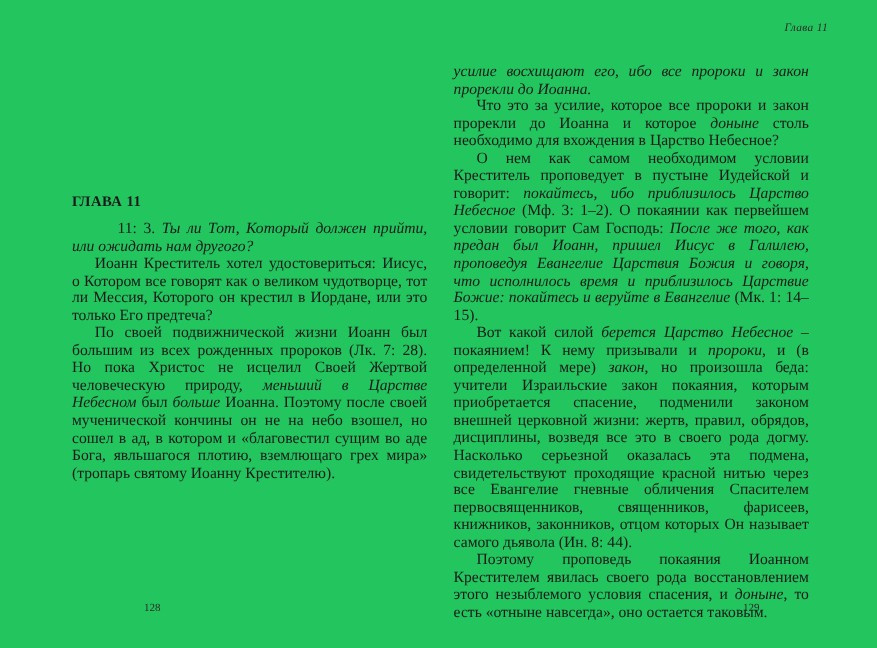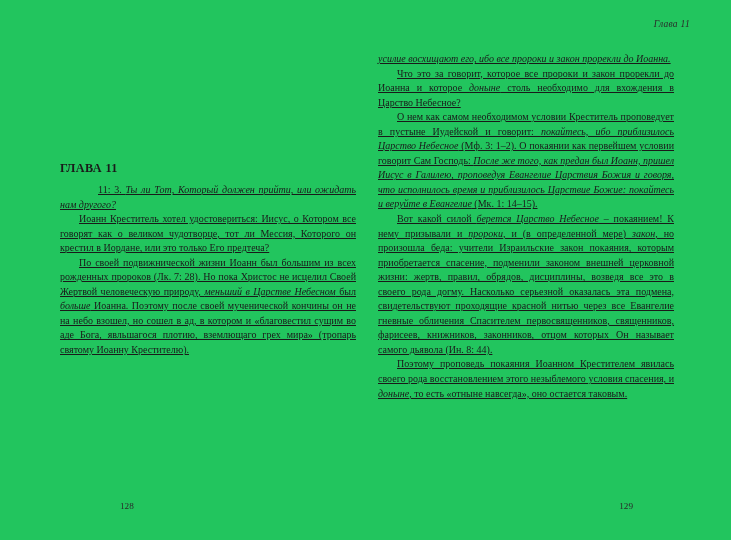--- a/index.html
+++ b/index.html
@@ -40,25 +40,24 @@
     width: 296px;
     height: 540px;
   }
   .page-left  { left: 60px; }
   .page-right { left: 378px; }
 
   .text-block {
     position: absolute;
     width: 296px;
     text-align: justify;
-    font-size: 10px;
+    font-size: 13px;
     line-height: 14.55px;
     -webkit-hyphens: manual;
     hyphens: manual;
-    text-decoration: underline;
   }
   .page-left  .text-block { top: 161px; }
   .page-right .text-block { top: 52px; }
 
   h1.chapter-title {
     font-size: 12.2px;
     font-weight: bold;
     letter-spacing: 0.4px;
     margin: 0;
     position: absolute;
@@ -106,21 +105,21 @@
         <p class="para"><span>По своей подвижнической жизни Иоанн был большим из всех рожденных пророков (Лк. 7: 28). Но пока Христос не исцелил Своей Жертвой человеческую природу, </span><span style="font-style: italic;">меньший в Царстве Небесном</span><span> был </span><span style="font-style: italic;">больше</span><span> Иоанна. Поэтому после своей мученической кончины он не на небо взошел, но сошел в ад, в котором и «благовестил сущим во аде Бога, явльшагося плотию, вземлющаго грех мира» (тропарь святому Иоанну Крестителю).</span></p>
       </div>
 
     <div class="folio folio-left">128</div>
   </div>
 
   <div class="page page-right">
 
     <div class="text-block" id="right-text">
         <p class="para scripture" style="text-indent: 0px;"><span>усилие восхищают его, ибо все пророки и закон прорекли до Иоанна.</span></p>
-        <p class="para"><span>Что это за говорит, которое все пророки и закон прорекли до Иоанна и которое </span><span style="font-style: italic;">доныне</span><span> столь необходимо для вхождения в Царство Небесное?</span></p>
+        <p class="para"><span>Что это за усилие, которое все пророки и закон прорекли до Иоанна и которое </span><span style="font-style: italic;">доныне</span><span> столь необходимо для вхождения в Царство Небесное?</span></p>
         <p class="para"><span>О нем как самом необходимом условии Креститель проповедует в пустыне Иудейской и говорит: </span><span style="font-style: italic;">покайтесь, ибо приблизилось Царство Небесное</span><span> (Мф. 3: 1–2). О покаянии как первейшем условии говорит Сам Господь: </span><span style="font-style: italic;">После же того, как предан был Иоанн, пришел Иисус в Галилею, проповедуя Евангелие Царствия Божия и говоря, что исполнилось время и приблизилось Царствие Божие: покайтесь и веруйте в Евангелие</span><span> (Мк. 1: 14–15).</span></p>
         <p class="para"><span>Вот какой силой </span><span style="font-style: italic;">берется Царство Небесное</span><span> – покаянием! К нему призывали и </span><span style="font-style: italic;">пророки</span><span>, и (в определенной мере) </span><span style="font-style: italic;">закон</span><span>, но произошла беда: учители Израильские закон покаяния, которым приобретается спасение, подменили законом внешней церковной жизни: жертв, правил, обрядов, дисциплины, возведя все это в своего рода догму. Насколько серьезной оказалась эта подмена, свидетельствуют проходящие красной нитью через все Евангелие гневные обличения Спасителем первосвященников, священников, фарисеев, книжников, законников, отцом которых Он называет самого дьявола (Ин. 8: 44).</span></p>
         <p class="para"><span>Поэтому проповедь покаяния Иоанном Крестителем явилась своего рода восстановлением этого незыблемого условия спасения, и </span><span style="font-style: italic;">доныне</span><span>, то есть «отныне навсегда», оно остается таковым.</span></p>
       </div>
 
     <div class="folio folio-right">129</div>
   </div>
 
 </div>
 

